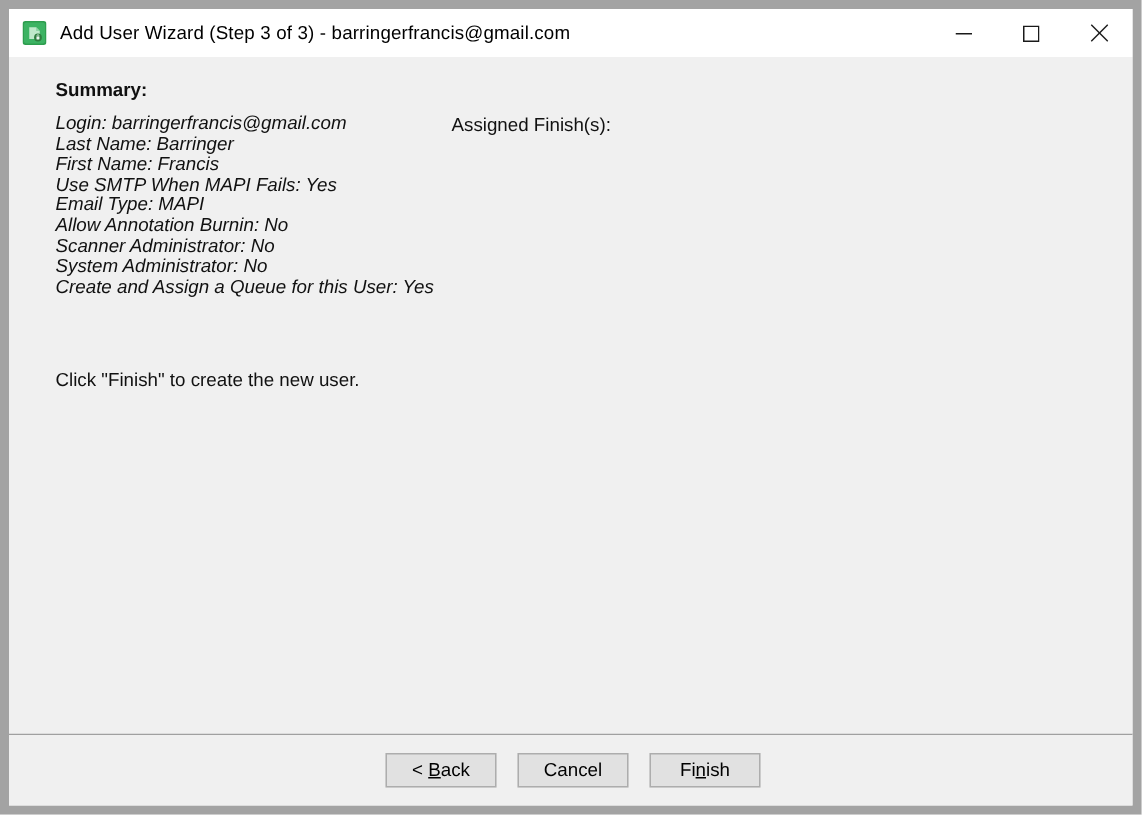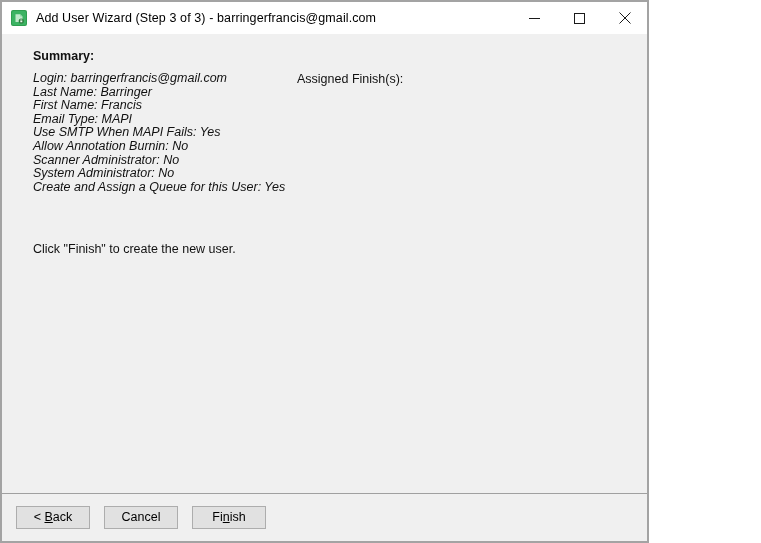--- a/index.html
+++ b/index.html
@@ -12,24 +12,24 @@
     height: 543px;
     overflow: hidden;
     font-family: "Liberation Sans", sans-serif;
     -webkit-font-smoothing: antialiased;
   }
 
   
   .window {
     position: absolute;
     left: 0; top: 0;
-    width: 649px;
+    width: 761px;
     height: 543px;
     box-sizing: border-box;
-    border: 2px solid #a3a3a3;
+    border: 6px solid #a3a3a3;
     background: #f0f0f0;
     display: flex;
     flex-direction: column;
   }
 
   
   .titlebar {
     height: 32px;
     background: #ffffff;
     display: flex;
@@ -126,21 +126,21 @@
   }
 
   
   .footer {
     flex: 0 0 auto;
     height: 48px;
     border-top: 1px solid #a0a0a0;
     background: #f0f0f0;
     display: flex;
     align-items: center;
-    justify-content: flex-start;
+    justify-content: center;
     padding-right: 11px;
     box-sizing: border-box;
   }
   .btn {
     width: 74px;
     height: 23px;
     margin-left: 14px;
     background: #e1e1e1;
     border: 1px solid #adadad;
     font-family: "Liberation Sans", sans-serif;
@@ -196,22 +196,22 @@
   </div>
 
   <div class="content">
 
     <div class="summary-heading">Summary:</div>
 
     <div class="summary-list">
       <div class="summary-line">Login: barringerfrancis@gmail.com</div>
       <div class="summary-line">Last Name: Barringer</div>
       <div class="summary-line">First Name: Francis</div>
+      <div class="summary-line">Use SMTP When MAPI Fails: Yes</div>
       <div class="summary-line">Email Type: MAPI</div>
-      <div class="summary-line">Use SMTP When MAPI Fails: Yes</div>
       <div class="summary-line">Allow Annotation Burnin: No</div>
       <div class="summary-line">Scanner Administrator: No</div>
       <div class="summary-line">System Administrator: No</div>
       <div class="summary-line">Create and Assign a Queue for this User: Yes</div>
     </div>
 
     <div class="assigned-groups-label">Assigned Finish(s):</div>
     <div class="assigned-groups-list"></div>
 
     <div class="finish-hint">Click "Finish" to create the new user.</div>

